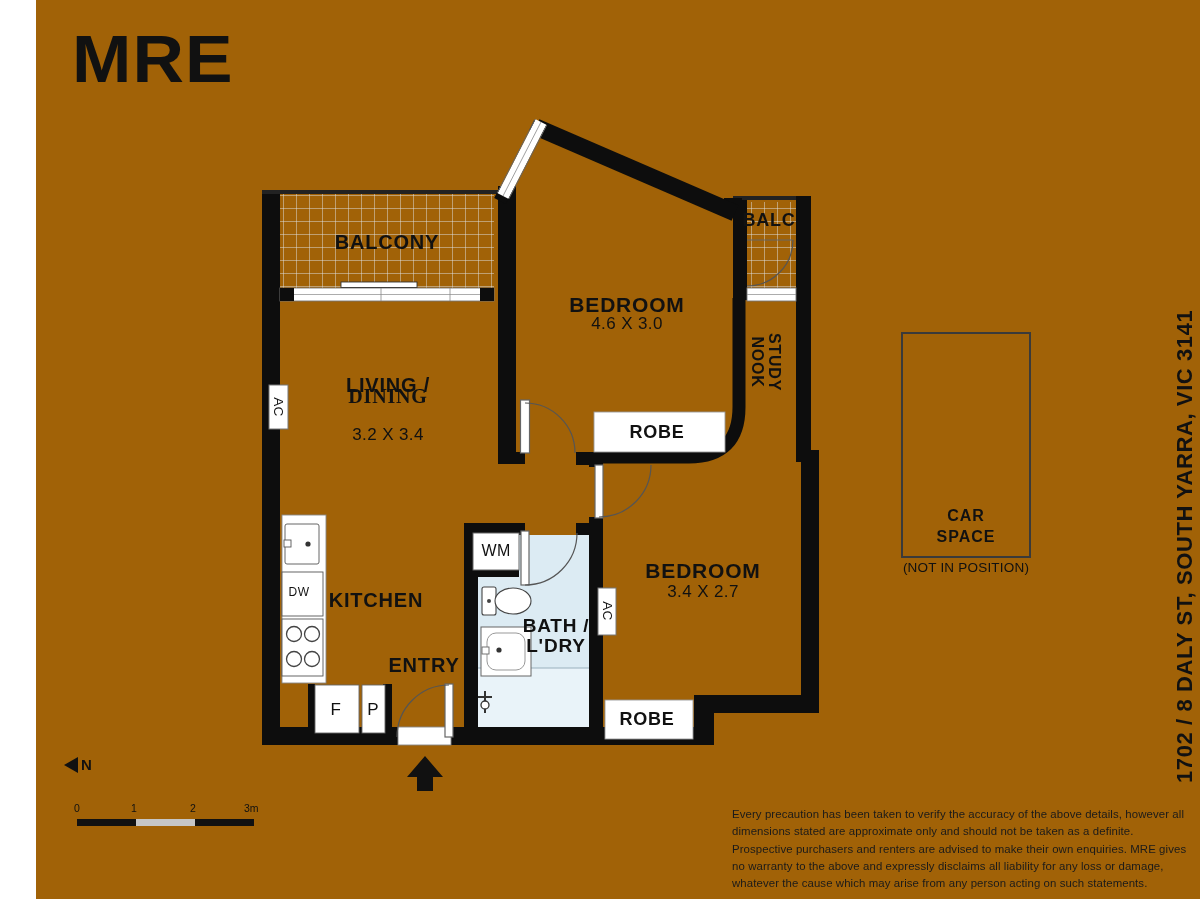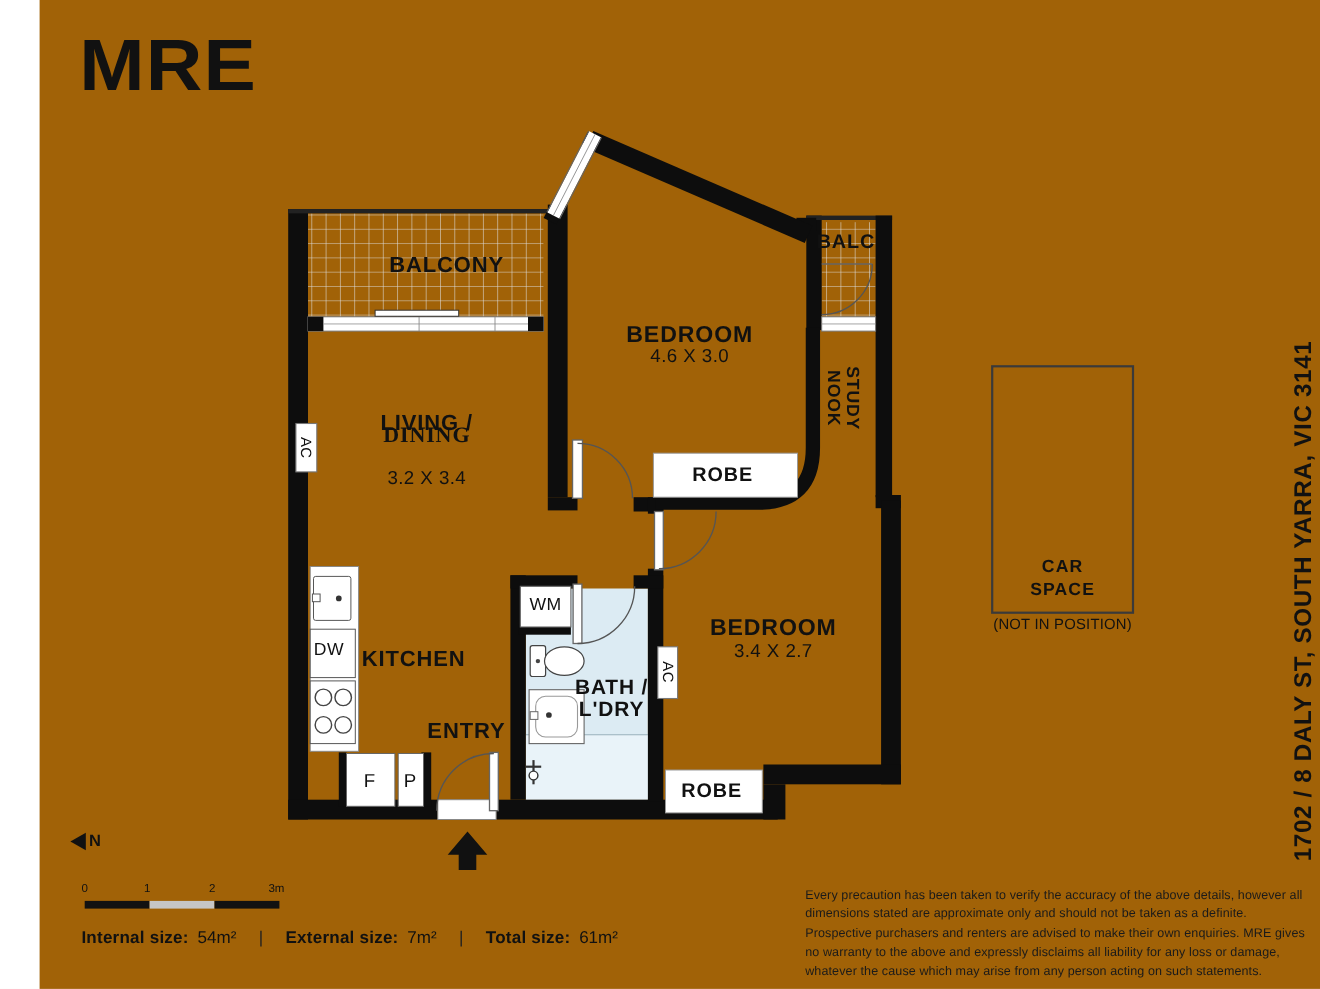--- a/index.html
+++ b/index.html
@@ -161,21 +161,21 @@
     <g fill="#fff" stroke="#777" stroke-width="1">
       <rect x="233" y="385" width="19" height="44"></rect>
       <rect x="562" y="588" width="18" height="47"></rect>
     </g>
 
     <polygon points="389,756 371,777 381,777 381,791 397,791 397,777 407,777" fill="#111"></polygon>
   </svg>
 
   <div class="logo">MRE</div>
 
-  <div class="lbl" style="left:370px;top:242px;font-size:20px;">BALCONY</div>
+  <div class="lbl" style="left:351px;top:242px;font-size:20px;">BALCONY</div>
 
   <div class="lbl" style="left:591px;top:305px;font-size:21px;">BEDROOM</div>
   <div class="lbl reg" style="left:591px;top:324px;font-size:17px;">4.6 X 3.0</div>
 
   <div class="lbl" style="left:733px;top:220px;font-size:18px;">BALC</div>
 
   <div class="lbl rot90" style="left:729px;top:362px;font-size:16px;">
     <div>STUDY</div>
     <div>NOOK</div>
   </div>
@@ -192,21 +192,21 @@
     <div>L'DRY</div>
   </div>
 
   <div class="lbl" style="left:667px;top:571px;font-size:21px;">BEDROOM</div>
   <div class="lbl reg" style="left:667px;top:592px;font-size:17px;">3.4 X 2.7</div>
 
   <div class="lbl" style="left:621px;top:432px;font-size:18px;">ROBE</div>
   <div class="lbl" style="left:611px;top:719px;font-size:18px;">ROBE</div>
 
   <div class="lbl reg" style="left:460px;top:551px;font-size:16px;">WM</div>
-  <div class="lbl reg" style="left:263px;top:592px;font-size:16px;">DW</div>
+  <div class="lbl reg" style="left:263px;top:592px;font-size:12px;">DW</div>
   <div class="lbl reg" style="left:300px;top:710px;font-size:17px;">F</div>
   <div class="lbl reg" style="left:337px;top:710px;font-size:17px;">P</div>
   <div class="lbl reg rot90" style="left:242px;top:407px;font-size:13.5px;">AC</div>
   <div class="lbl reg rot90" style="left:571px;top:611px;font-size:13.5px;">AC</div>
 
   <div class="car-space">
     <div>CAR</div>
     <div>SPACE</div>
   </div>
   <div class="car-note">(NOT IN POSITION)</div>
@@ -223,23 +223,16 @@
     <span class="t" style="left:57px;">1</span>
     <span class="t" style="left:116px;">2</span>
     <span class="t" style="left:170px;">3m</span>
     <div class="bar">
       <span style="background:#111;"></span>
         <span style="background:#c6c6c6;"></span>
         <span style="background:#111;"></span>
     </div>
   </div>
 
-  <div class="sizes">
-    <span class="b">Internal size:</span><span class="v">54m²</span>
-    <span class="sep">|</span>
-    <span class="b">External size:</span><span class="v">7m²</span>
-    <span class="sep">|</span>
-    <span class="b">Total size:</span><span class="v">61m²</span>
-  </div>
 
   <div class="disclaimer">Every precaution has been taken to verify the accuracy of the above details, however all dimensions stated are approximate only and should not be taken as a definite. Prospective purchasers and renters are advised to make their own enquiries. MRE gives no warranty to the above and expressly disclaims all liability for any loss or damage, whatever the cause which may arise from any person acting on such statements.</div>
 
 </div>
 
 </body></html>

